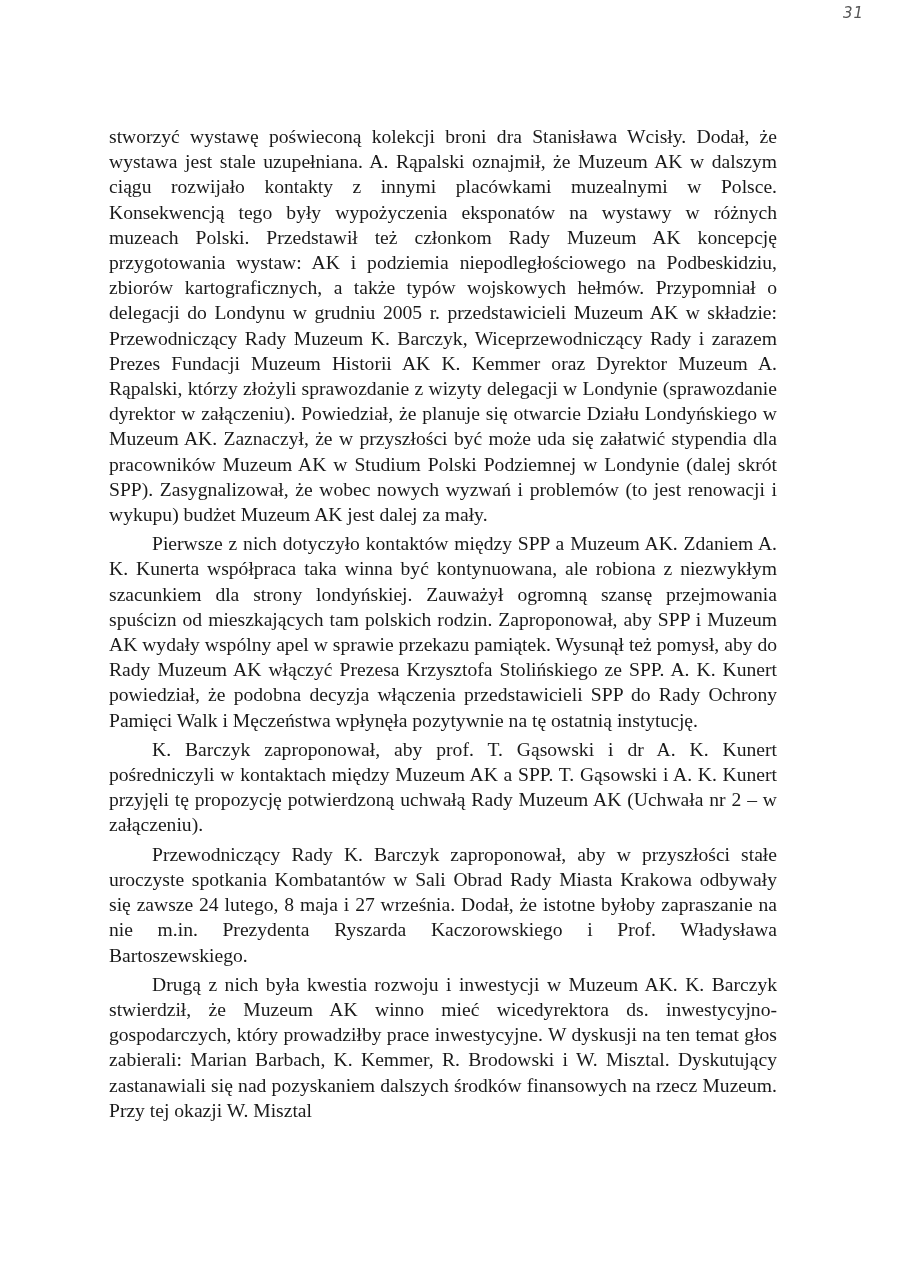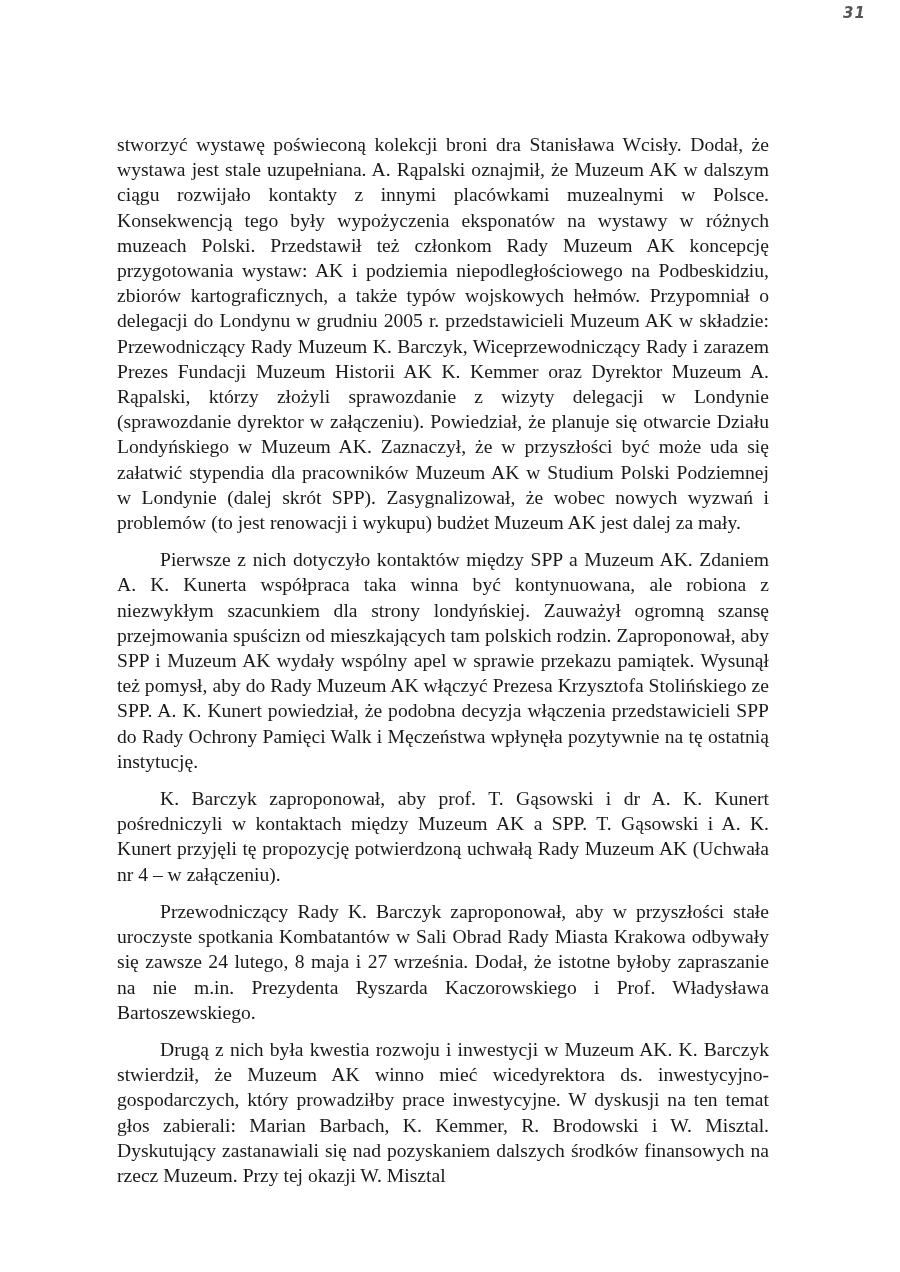--- a/index.html
+++ b/index.html
@@ -2,33 +2,33 @@
 <html><head>
 <meta charset="utf-8">
 <style>
   html, body { margin: 0; padding: 0; }
   body {
     width: 900px; height: 1272px; background: #ffffff; position: relative; overflow: hidden;
     font-family: "Liberation Serif", "DejaVu Serif", serif; color: #1a1a1a;
   }
   .page-number {
     position: absolute; top: 4px; left: 843px; font-size: 15px; font-style: italic; color: #555;
-    font-family: "DejaVu Sans", sans-serif; letter-spacing: 1px; font-weight: bold;
+    font-family: "DejaVu Sans", sans-serif; letter-spacing: 1px;
   }
   .content {
     position: absolute; top: 120px; left: 105px; width: 676px;
     font-size: 19.6px; line-height: 25.2px; text-align: justify;
   }
-  .content p { margin: 12px; font-family: Liberation Serif, serif; }
+  .content p { margin: 4px; font-family: Liberation Serif, serif; }
   .content p.indent { text-indent: 43px; }
 </style>
 </head>
 <body>
 
 <div class="page-number">31</div>
 
 <div class="content">
   <p>stworzyć wystawę poświeconą kolekcji broni dra Stanisława Wcisły. Dodał, że wystawa jest stale uzupełniana. A. Rąpalski oznajmił, że Muzeum AK w dalszym ciągu rozwijało kontakty z innymi placówkami muzealnymi w Polsce. Konsekwencją tego były wypożyczenia eksponatów na wystawy w różnych muzeach Polski. Przedstawił też członkom Rady Muzeum AK koncepcję przygotowania wystaw: AK i podziemia niepodległościowego na Podbeskidziu, zbiorów kartograficznych, a także typów wojskowych hełmów. Przypomniał o delegacji do Londynu w grudniu 2005 r. przedstawicieli Muzeum AK w składzie: Przewodniczący Rady Muzeum K. Barczyk, Wiceprzewodniczący Rady i zarazem Prezes Fundacji Muzeum Historii AK K. Kemmer oraz Dyrektor Muzeum A. Rąpalski, którzy złożyli sprawozdanie z wizyty delegacji w Londynie (sprawozdanie dyrektor w załączeniu). Powiedział, że planuje się otwarcie Działu Londyńskiego w Muzeum AK. Zaznaczył, że w przyszłości być może uda się załatwić stypendia dla pracowników Muzeum AK w Studium Polski Podziemnej w Londynie (dalej skrót SPP). Zasygnalizował, że wobec nowych wyzwań i problemów (to jest renowacji i wykupu) budżet Muzeum AK jest dalej za mały.</p>
   <p class="indent">Pierwsze z nich dotyczyło kontaktów między SPP a Muzeum AK. Zdaniem A. K. Kunerta współpraca taka winna być kontynuowana, ale robiona z niezwykłym szacunkiem dla strony londyńskiej. Zauważył ogromną szansę przejmowania spuścizn od mieszkających tam polskich rodzin. Zaproponował, aby SPP i Muzeum AK wydały wspólny apel w sprawie przekazu pamiątek. Wysunął też pomysł, aby do Rady Muzeum AK włączyć Prezesa Krzysztofa Stolińskiego ze SPP. A. K. Kunert powiedział, że podobna decyzja włączenia przedstawicieli SPP do Rady Ochrony Pamięci Walk i Męczeństwa wpłynęła pozytywnie na tę ostatnią instytucję.</p>
-  <p class="indent">K. Barczyk zaproponował, aby prof. T. Gąsowski i dr A. K. Kunert pośredniczyli w kontaktach między Muzeum AK a SPP. T. Gąsowski i A. K. Kunert przyjęli tę propozycję potwierdzoną uchwałą Rady Muzeum AK (Uchwała nr 4 – w załączeniu).</p>
+  <p class="indent">K. Barczyk zaproponował, aby prof. T. Gąsowski i dr A. K. Kunert pośredniczyli w kontaktach między Muzeum AK a SPP. T. Gąsowski i A. K. Kunert przyjęli tę propozycję potwierdzoną uchwałą Rady Muzeum AK (Uchwała nr 2 – w załączeniu).</p>
   <p class="indent">Przewodniczący Rady K. Barczyk zaproponował, aby w przyszłości stałe uroczyste spotkania Kombatantów w Sali Obrad Rady Miasta Krakowa odbywały się zawsze 24 lutego, 8 maja i 27 września. Dodał, że istotne byłoby zapraszanie na nie m.in. Prezydenta Ryszarda Kaczorowskiego i Prof. Władysława Bartoszewskiego.</p>
   <p class="indent">Drugą z nich była kwestia rozwoju i inwestycji w Muzeum AK. K. Barczyk stwierdził, że Muzeum AK winno mieć wicedyrektora ds. inwestycyjno-gospodarczych, który prowadziłby prace inwestycyjne. W dyskusji na ten temat głos zabierali: Marian Barbach, K. Kemmer, R. Brodowski i W. Misztal. Dyskutujący zastanawiali się nad pozyskaniem dalszych środków finansowych na rzecz Muzeum. Przy tej okazji W. Misztal</p>
 </div>
 
 </body></html>

